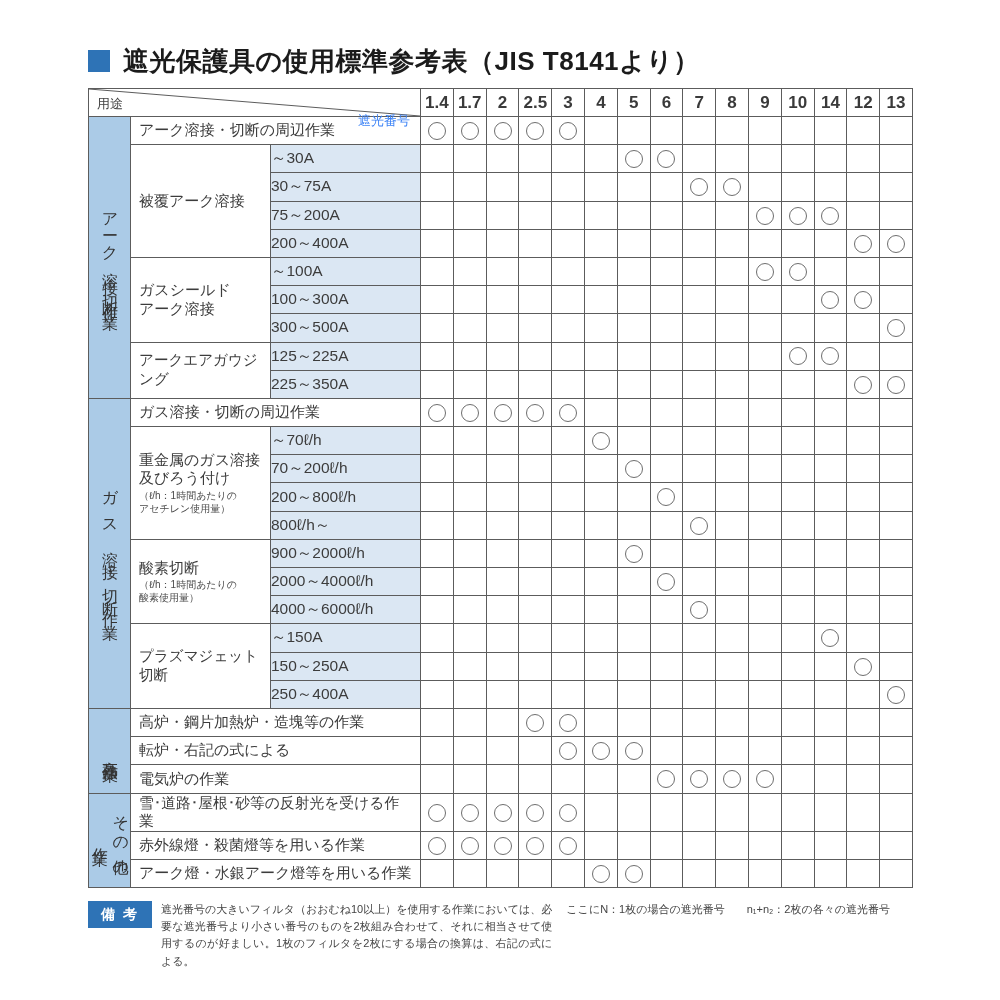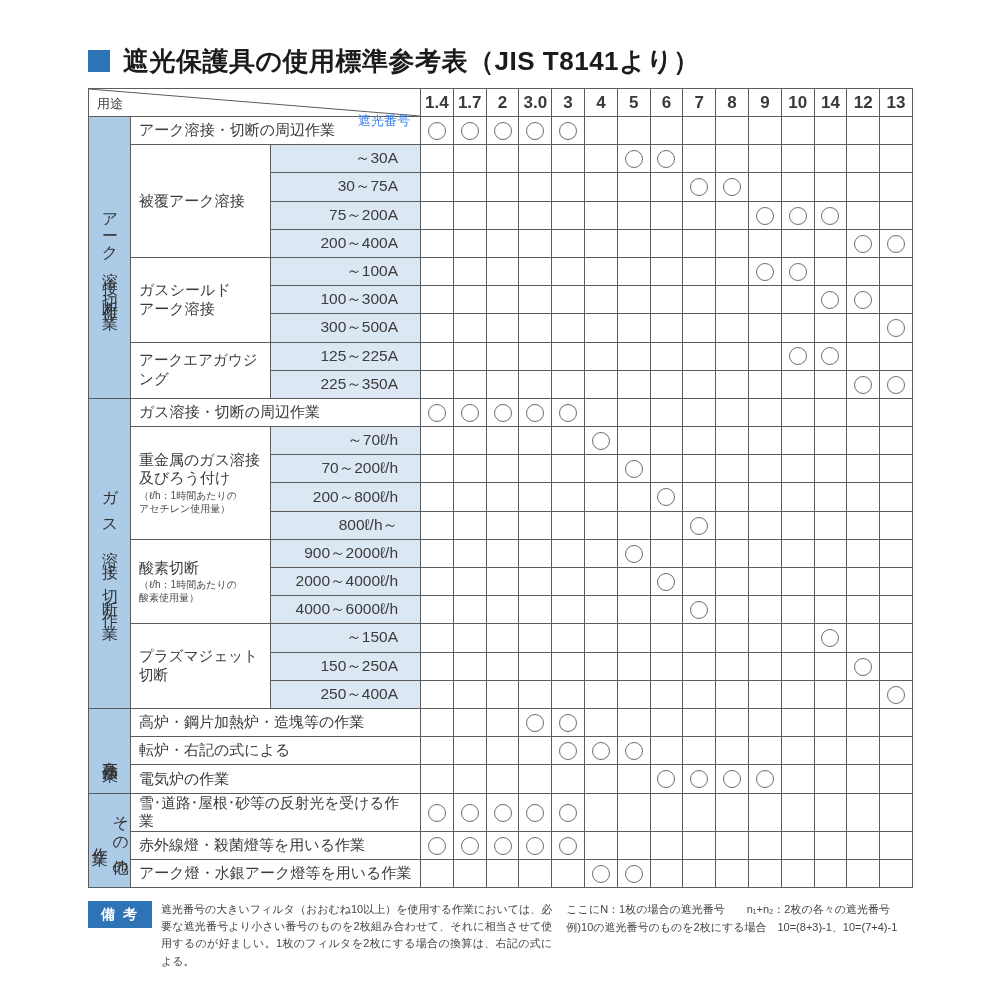--- a/index.html
+++ b/index.html
@@ -27,21 +27,21 @@
 
   td.group { background: #abcbe7; text-align: center; vertical-align: middle; }
   td.group .vtext { writing-mode: vertical-rl; display: inline-block; font-size: 16px;
                     line-height: 1.3; white-space: pre-line; text-align: center; color: #333; }
 
   td.cat { background: #fff; vertical-align: middle; padding: 0 4px 0 8px; overflow: hidden; }
   .cat-main { display: inline-block; font-size: 15px; line-height: 1.25; white-space: pre-line;
               transform-origin: 0 50%; color: #3c3c3c; }
   .cat-note { font-size: 10px; line-height: 1.25; white-space: pre-line; color: #4a4a4a; margin-top: 2px; }
 
-  td.sub { background: #dbe7f3; text-align: right; vertical-align: middle; padding-right: 22px;
+  td.sub { background: #dbe7f3; vertical-align: middle; padding-right: 0;
            font-size: 15.5px; color: #3c3c3c; overflow: hidden; }
   td.sub .fit { display: inline-block; white-space: pre; transform-origin: 100% 50%; }
 
   td.mark { background: #fff; text-align: center; vertical-align: middle; }
   .circle { display: inline-block; width: 18px; height: 18px; border: 1.5px solid #6e6e6e;
             border-radius: 50%; vertical-align: middle; background: transparent; }
 
   
   .remarks { display: flex; margin-top: 13px; align-items: flex-start; }
   .remarks-label { width: 64px; height: 27px; background: #2e73b6; color: #fff; font-size: 14px;
@@ -89,21 +89,21 @@
           <th class="corner" colspan="3">
             <svg viewBox="0 0 100 100" preserveAspectRatio="none">
               <line x1="0" y1="0" x2="100" y2="100" stroke="#5c5c5c" stroke-width="1" vector-effect="non-scaling-stroke"></line>
             </svg>
             <span class="corner-left">用途</span>
             <span class="corner-right">遮光番号</span>
           </th>
         <th class="num">1.4</th>
             <th class="num">1.7</th>
             <th class="num">2</th>
-            <th class="num">3.0</th>
+            <th class="num">2.5</th>
             <th class="num">3</th>
             <th class="num">4</th>
             <th class="num">5</th>
             <th class="num">6</th>
             <th class="num">7</th>
             <th class="num">8</th>
             <th class="num">9</th>
             <th class="num">10</th>
             <th class="num">14</th>
             <th class="num">12</th>
@@ -615,18 +615,17 @@
         </tbody>
     </table>
 
     <div class="remarks">
       <div class="remarks-label">備 考</div>
       <div class="remarks-body">遮光番号の大きいフィルタ（おおむね10以上）を使用する作業においては、必要な遮光番号より小さい番号のものを2枚組み合わせて、それに相当させて使用するのが好ましい。1枚のフィルタを2枚にする場合の換算は、右記の式による。</div>
       <div class="remarks-formula">
         <div class="f2">
           <span>ここにN：1枚の場合の遮光番号</span><span>n₁+n₂：2枚の各々の遮光番号</span>
         </div>
-        <div>例)10の遮光番号のものを2枚にする場合　10=(8+3)-1、10=(7+4)-1</div>
       </div>
     </div>
 
   </div>
 </div>
 
 </body></html>

